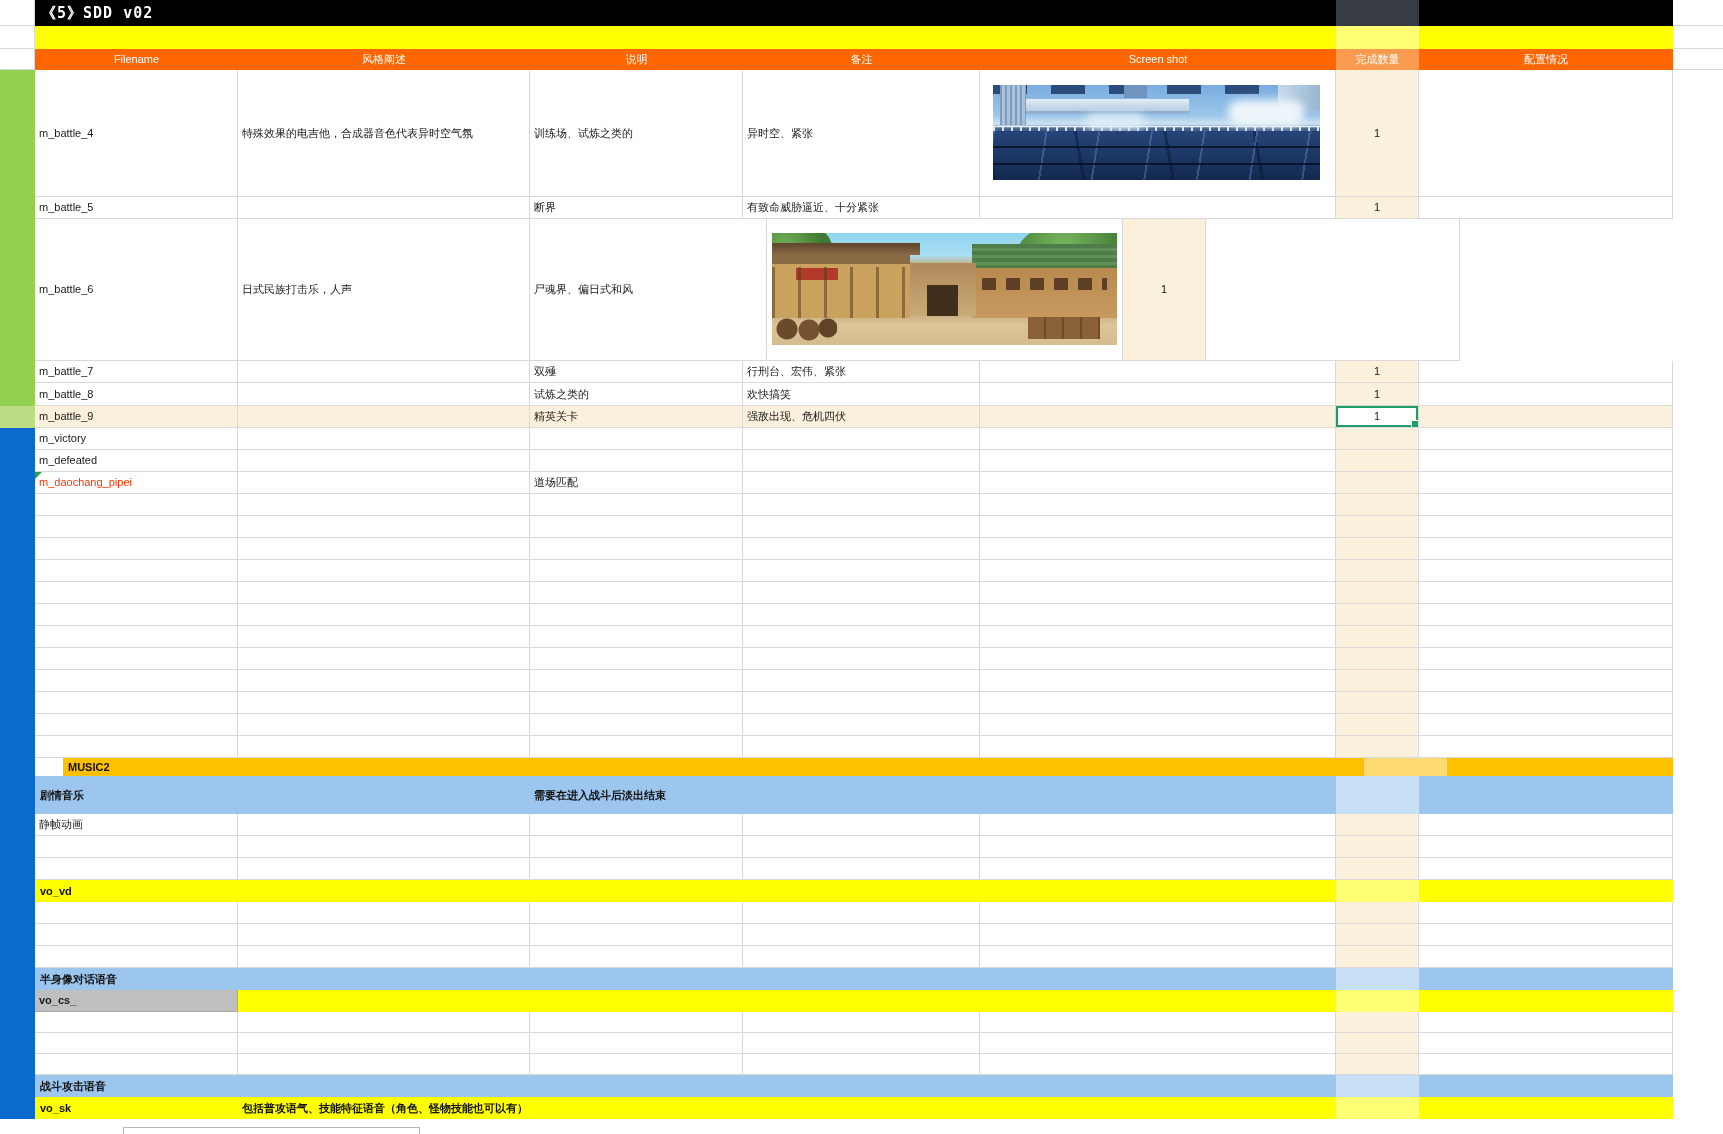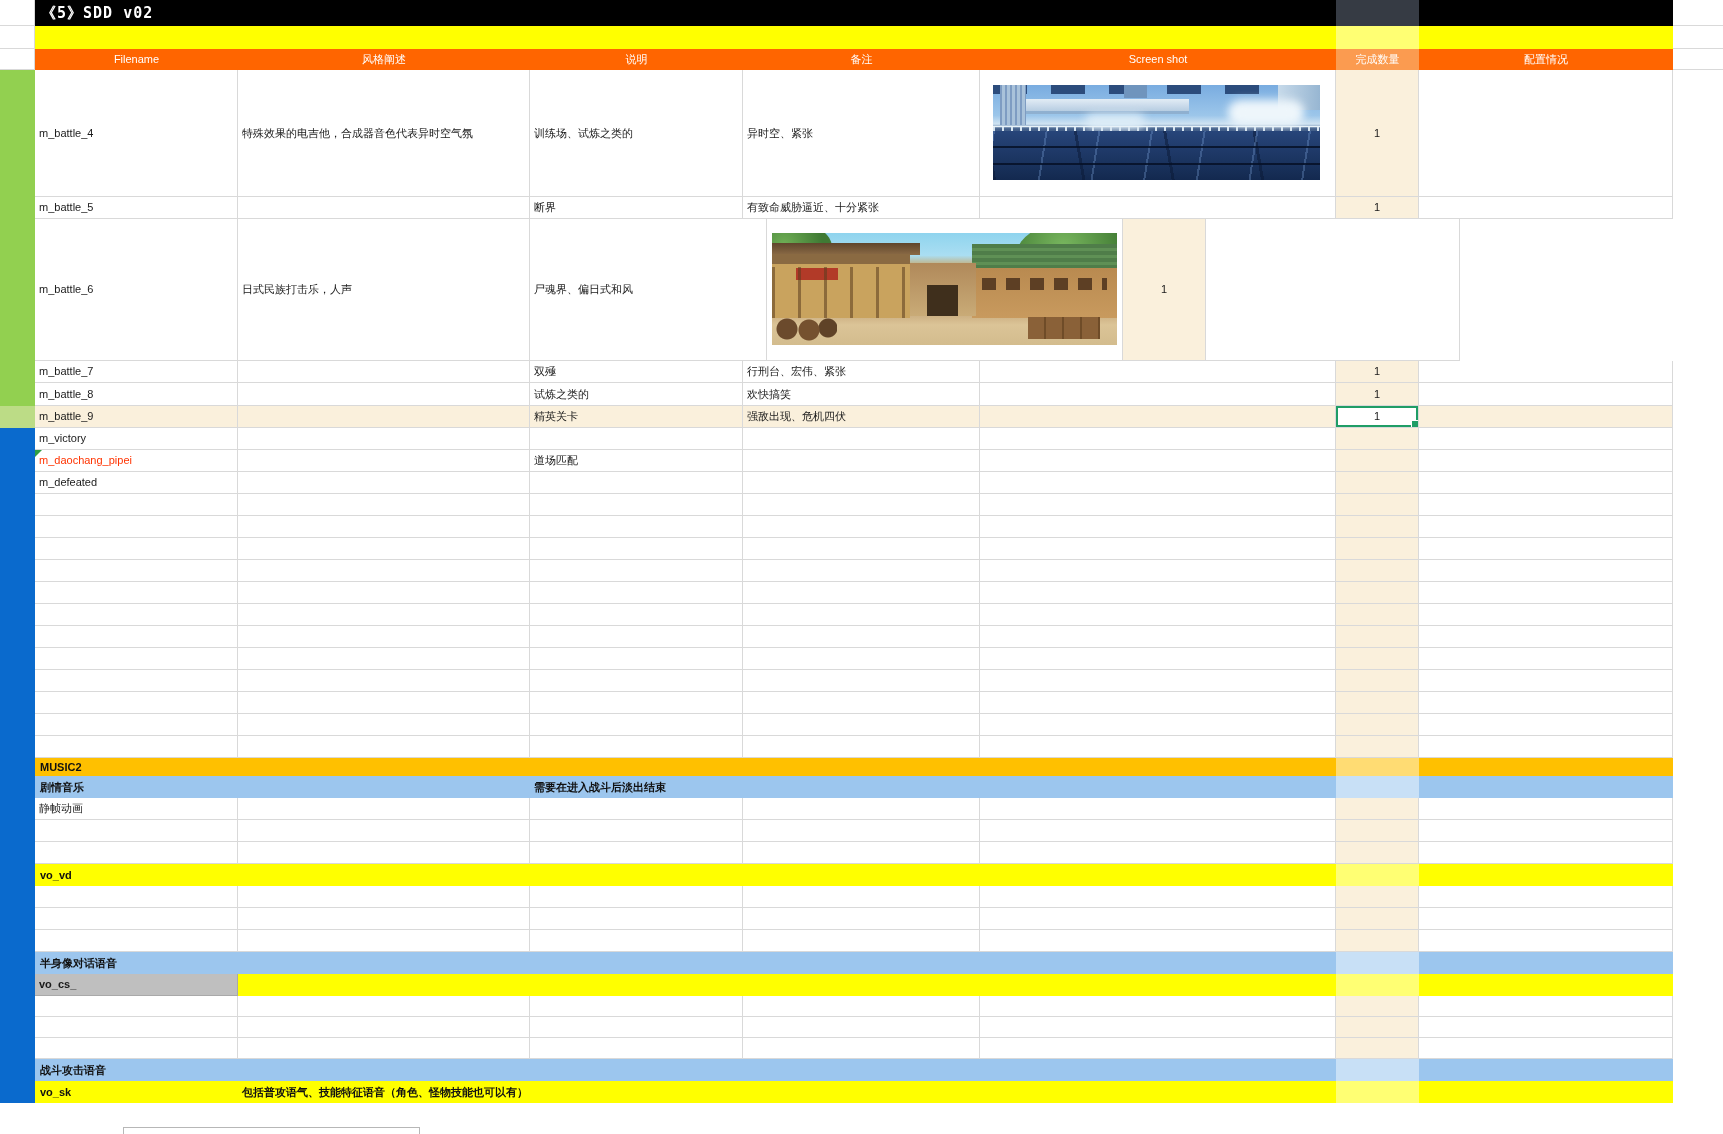--- a/index.html
+++ b/index.html
@@ -309,49 +309,49 @@
         <div class="c" style="width: 292px;"></div>
         <div class="c" style="width: 213px;"></div>
         <div class="c" style="width: 237px;"></div>
         <div class="c" style="width: 356px;"></div>
         <div class="c qty" style="width: 83px;"></div>
         <div class="c" style="width: 254px;"></div>
         <div class="c mar" style="width: 50px;"></div>
       </div>
       <div class="r" style="height: 22px;">
         <div class="c left blue" style="width: 35px;"></div>
+        <div class="c" style="width: 203px;">
+          <span class="t">m_defeated</span>
+        </div>
+        <div class="c" style="width: 292px;"></div>
+        <div class="c" style="width: 213px;"></div>
+        <div class="c" style="width: 237px;"></div>
+        <div class="c" style="width: 356px;"></div>
+        <div class="c qty" style="width: 83px;"></div>
+        <div class="c" style="width: 254px;"></div>
+        <div class="c mar" style="width: 50px;"></div>
+      </div>
+      <div class="r" style="height: 22px;">
+        <div class="c left blue" style="width: 35px;"></div>
         <div class="c alert" style="width: 203px;">
           <span class="t">m_daochang_pipei</span>
           <div class="tri"></div>
         </div>
         <div class="c" style="width: 292px;"></div>
         <div class="c" style="width: 213px;">
           <span class="t">道场匹配</span>
         </div>
         <div class="c" style="width: 237px;"></div>
         <div class="c" style="width: 356px;"></div>
         <div class="c qty" style="width: 83px;"></div>
         <div class="c" style="width: 254px;"></div>
         <div class="c mar" style="width: 50px;"></div>
       </div>
       <div class="r" style="height: 22px;">
         <div class="c left blue" style="width: 35px;"></div>
-        <div class="c" style="width: 203px;">
-          <span class="t">m_defeated</span>
-        </div>
-        <div class="c" style="width: 292px;"></div>
-        <div class="c" style="width: 213px;"></div>
-        <div class="c" style="width: 237px;"></div>
-        <div class="c" style="width: 356px;"></div>
-        <div class="c qty" style="width: 83px;"></div>
-        <div class="c" style="width: 254px;"></div>
-        <div class="c mar" style="width: 50px;"></div>
-      </div>
-      <div class="r" style="height: 22px;">
-        <div class="c left blue" style="width: 35px;"></div>
         <div class="c" style="width: 203px;"></div>
         <div class="c" style="width: 292px;"></div>
         <div class="c" style="width: 213px;"></div>
         <div class="c" style="width: 237px;"></div>
         <div class="c" style="width: 356px;"></div>
         <div class="c qty" style="width: 83px;"></div>
         <div class="c" style="width: 254px;"></div>
         <div class="c mar" style="width: 50px;"></div>
       </div>
       <div class="r" style="height: 22px;">
@@ -470,27 +470,27 @@
         <div class="c" style="width: 292px;"></div>
         <div class="c" style="width: 213px;"></div>
         <div class="c" style="width: 237px;"></div>
         <div class="c" style="width: 356px;"></div>
         <div class="c qty" style="width: 83px;"></div>
         <div class="c" style="width: 254px;"></div>
         <div class="c mar" style="width: 50px;"></div>
       </div>
       <div class="r" style="height: 18px;">
         <div class="c left blue" style="width: 35px;"></div>
-        <div class="band gold" style="width: 1638px;">
+        <div class="band gold" style="width: 1638px; margin-left: 28px;">
           <span class="bspan p0">MUSIC2</span>
           <div class="tint" style="left: 1301px; width: 83px;"></div>
         </div>
         <div class="c mar" style="width: 50px;"></div>
       </div>
-      <div class="r" style="height: 22px;">
+      <div class="r" style="height: 38px;">
         <div class="c left blue" style="width: 35px;"></div>
         <div class="band blue" style="width: 1638px;">
           <span class="bspan p0">剧情音乐</span>
           <span class="bspan p2">需要在进入战斗后淡出结束</span>
           <div class="tint" style="left: 1301px; width: 83px;"></div>
         </div>
         <div class="c mar" style="width: 50px;"></div>
       </div>
       <div class="r" style="height: 22px;">
         <div class="c left blue" style="width: 35px;"></div>

